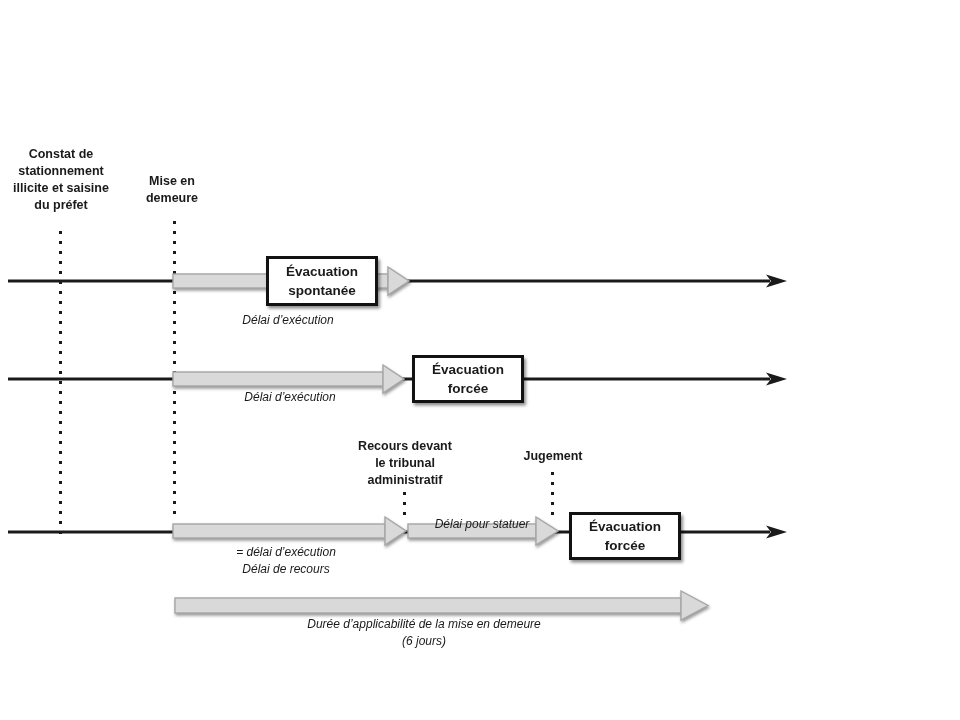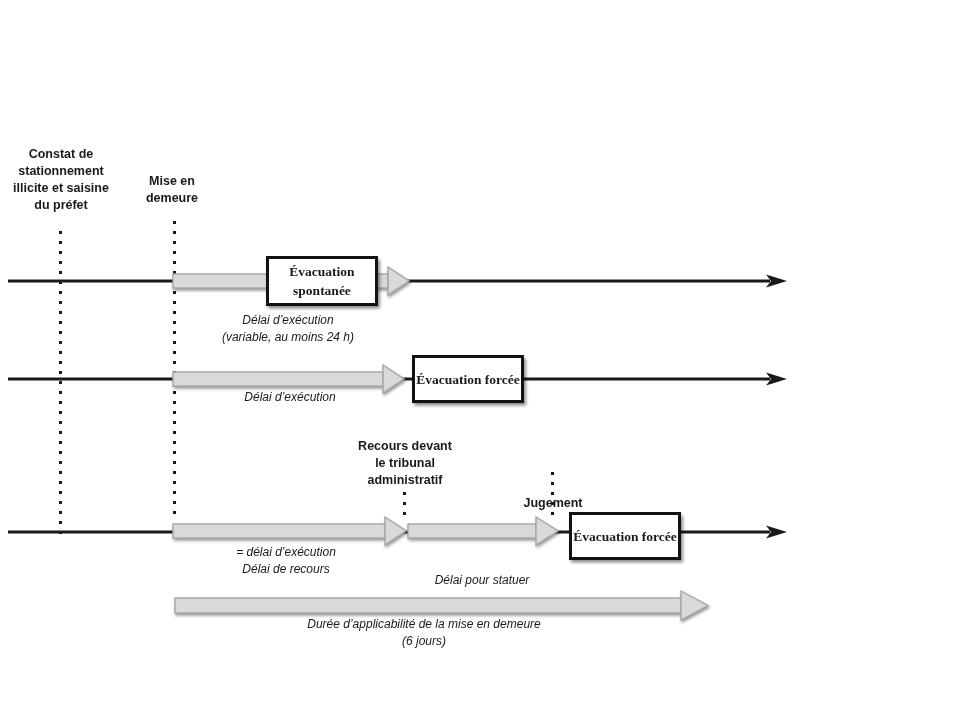--- a/index.html
+++ b/index.html
@@ -36,21 +36,21 @@
   .block-arrow rect,.block-arrow polygon{
     fill:var(--arrow-fill);stroke:var(--arrow-stroke);stroke-width:1.4;
   }
   .block-arrow{filter:drop-shadow(1.5px 2px 1.5px rgba(0,0,0,0.40));}
   
   .pbox{
     box-sizing:border-box;background:var(--box-fill);
     border:3px solid var(--box-border);
     box-shadow:2px 2.5px 3px rgba(0,0,0,0.45);
     display:flex;align-items:center;justify-content:center;text-align:center;
-    font-weight:bold;font-size:13.5px;line-height:19px;color:var(--ink);font-family:Liberation Serif, serif;
+    font-weight:bold;font-size:13.5px;line-height:19px;color:var(--ink);
   }
 </style>
 </head>
 <body>
 
 <div class="canvas">
 
   <div class="abs milestone" style="left:10px;top:146px;width:102px;">Constat de stationnement illicite et saisine du préfet</div>
 
   <div class="abs milestone" style="left:139px;top:173px;width:66px;">Mise en demeure</div>
@@ -98,35 +98,34 @@
     <span>Évacuation spontanée</span>
   </div>
   <div class="abs pbox" style="left:412px;top:355px;width:112px;height:48px;">
     <span>Évacuation forcée</span>
   </div>
   <div class="abs pbox" style="left:569px;top:512px;width:112px;height:48px;">
     <span>Évacuation forcée</span>
   </div>
 
   <div class="abs milestone" style="left:353px;top:438px;width:104px;">Recours devant le tribunal administratif</div>
-  <div class="abs milestone" style="left:503px;top:448px;width:100px;margin-top:47px;">Jugement</div>
+  <div class="abs milestone" style="left:503px;top:448px;width:100px;">Jugement</div>
 
   <div class="abs delay" style="left:188px;top:312px;width:200px;">
     <div>Délai d’exécution</div>
-    <div>(variable, au moins 24 h)</div>
   </div>
 
   <div class="abs delay" style="left:190px;top:389px;width:200px;">Délai d’exécution</div>
 
   <div class="abs delay" style="left:186px;top:544px;width:200px;">
     <div>= délai d’exécution</div>
     <div>Délai de recours</div>
   </div>
 
-  <div class="abs delay" style="left:382px;top:572px;width:200px;">
+  <div class="abs delay" style="left:382px;top:516px;width:200px;">
     <div>Délai pour statuer</div>
   </div>
 
   <div class="abs delay" style="left:224px;top:616px;width:400px;">
     <div>Durée d’applicabilité de la mise en demeure</div>
     <div>(6 jours)</div>
   </div>
 
 </div>
 

